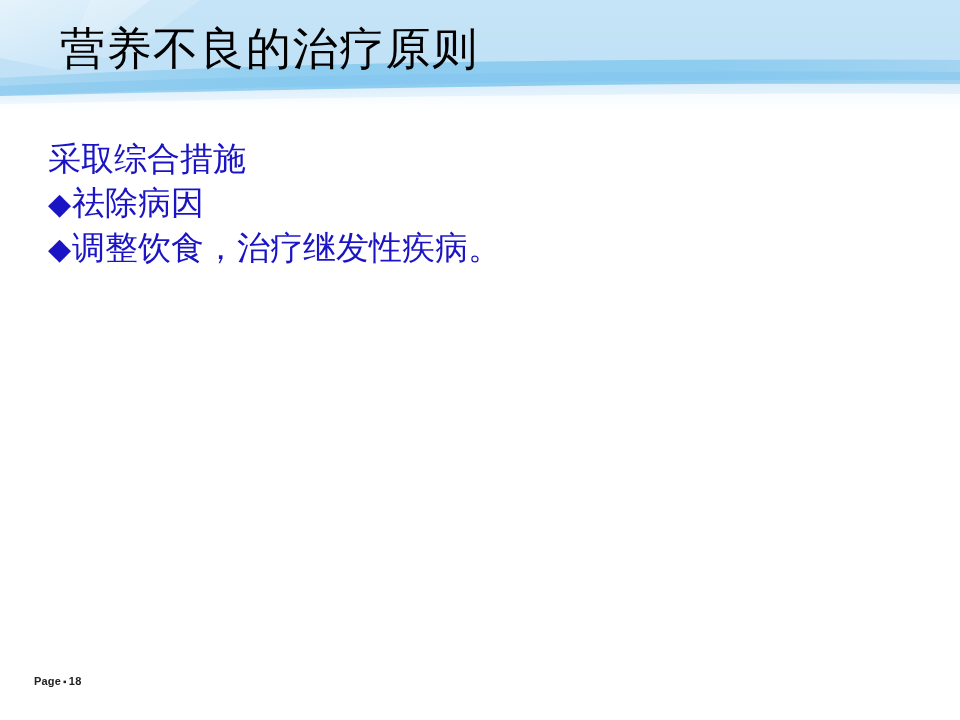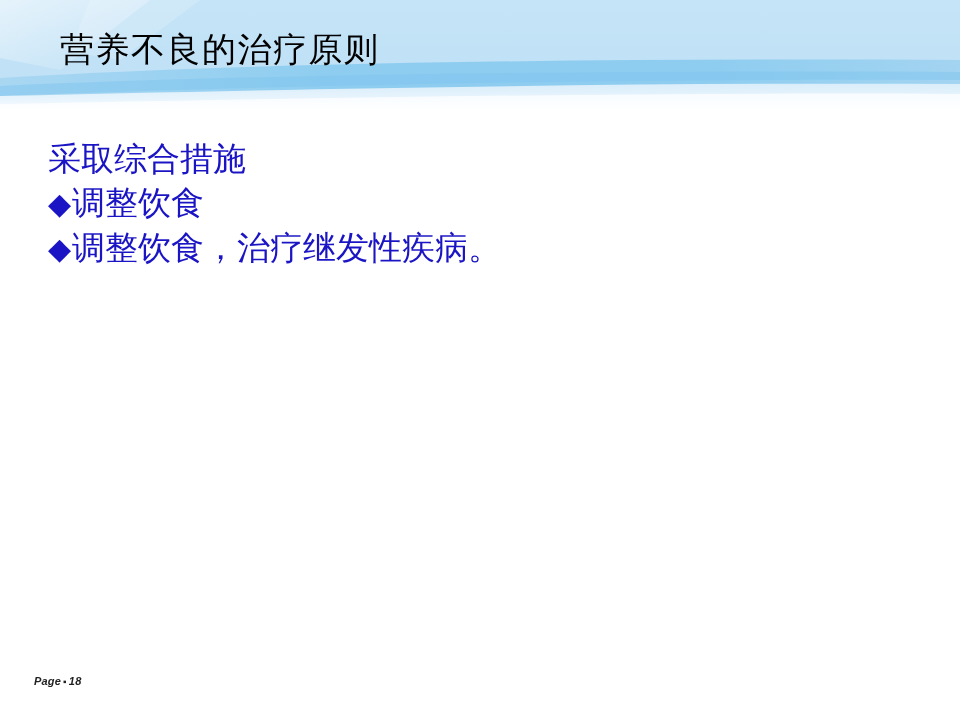--- a/index.html
+++ b/index.html
@@ -41,21 +41,21 @@
     display: block;
   }
 
   .slide-title {
     position: absolute;
     left: 60px;
     top: 20px;
     width: 860px;
     margin: 0;
     font-family: "DejaVu Sans", "Liberation Sans", sans-serif;
-    font-size: 34px;
+    font-size: 45px;
     line-height: 58px;
     font-weight: 400;
     color: #000000;
     letter-spacing: 1.5px;
     white-space: nowrap;
   }
 
   
   .content {
     position: absolute;
@@ -87,21 +87,20 @@
     position: absolute;
     left: 34px;
     top: 674px;
     font-family: "Liberation Sans", "DejaVu Sans", sans-serif;
     font-size: 11px;
     line-height: 14px;
     font-weight: bold;
     color: #222222;
     letter-spacing: 0.2px;
     white-space: nowrap;
-    font-style: italic;
   }
   .footer-sep {
     font-size: 10px;
     padding: 0 2px;
   }
 </style>
 </head>
 <body>
 
 <div class="slide">
@@ -146,21 +145,21 @@
     <h1 class="slide-title">营养不良的治疗原则</h1>
   </div>
 
   <div class="content">
 
     <div class="body-line">
       <span>采取综合措施</span>
     </div>
 
     <div class="body-line">
-      <span class="bullet-diamond">◆</span><span>调整饮食</span>
+      <span class="bullet-diamond">◆</span><span>祛除病因</span>
     </div>
 
 
     <div class="body-line">
       <span class="bullet-diamond">◆</span><span>调整饮食，治疗继发性疾病。</span>
     </div>
 
   </div>
 
   <div class="page-footer">

